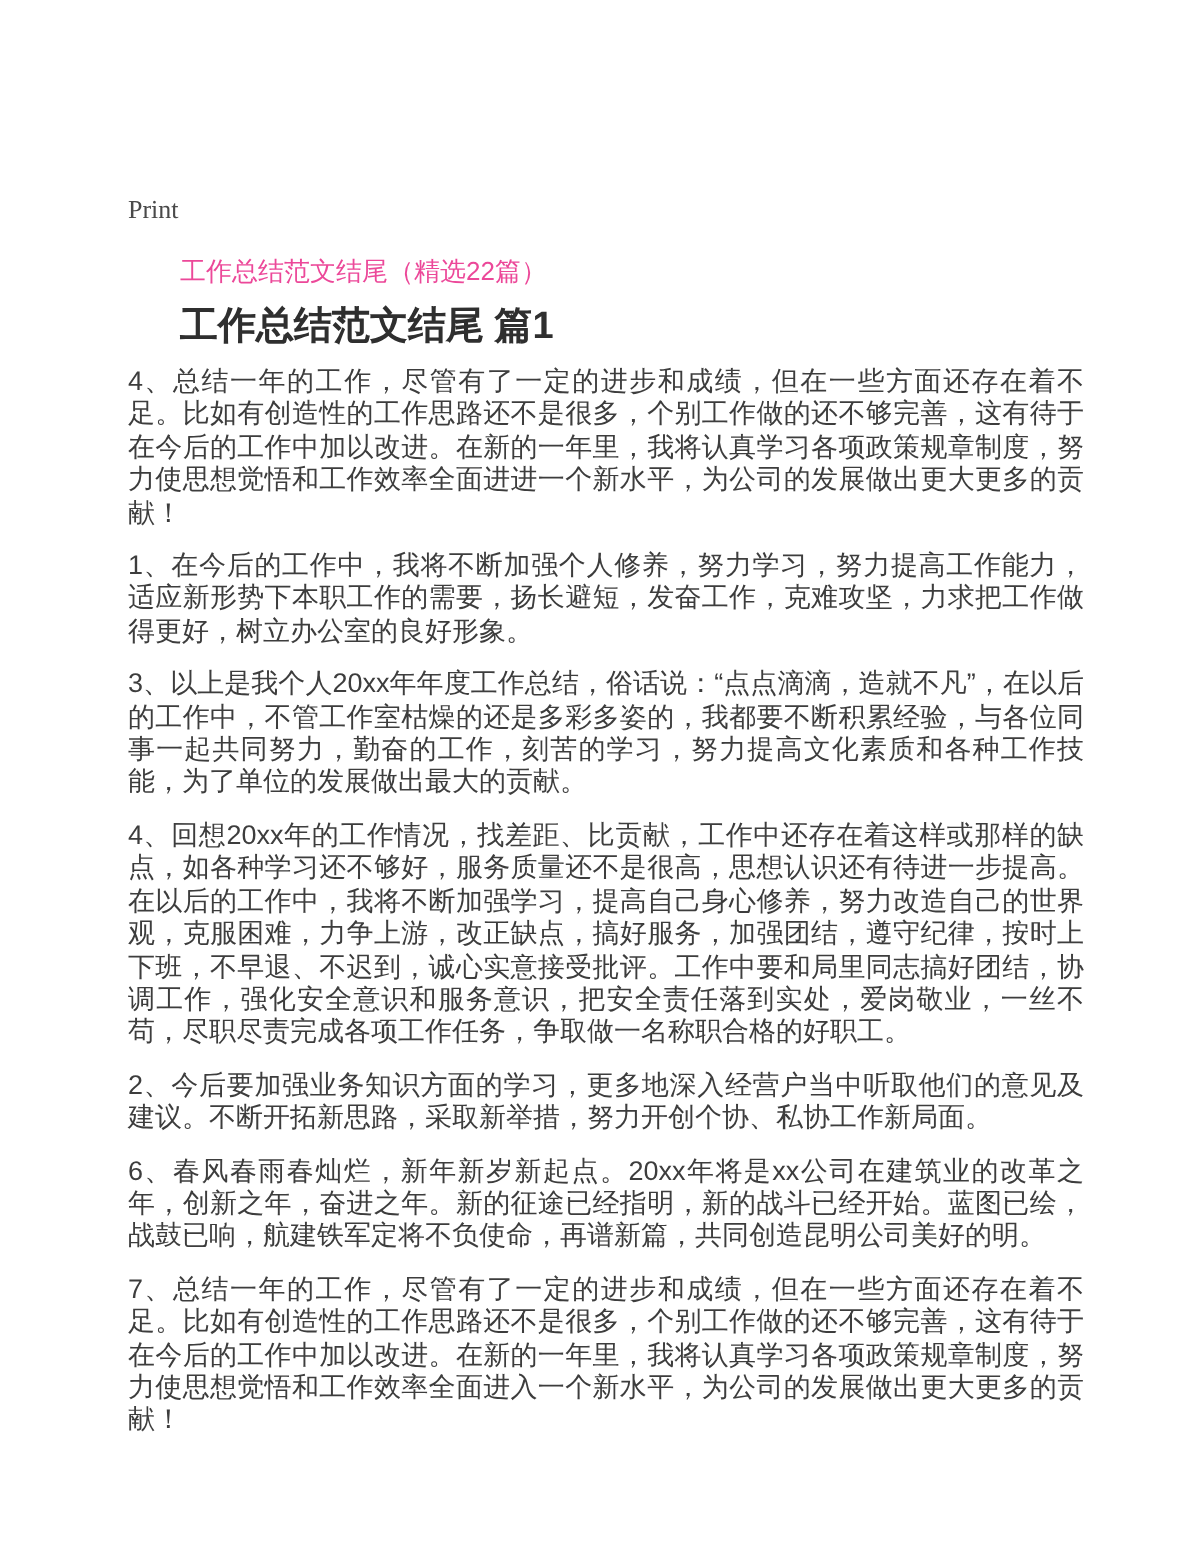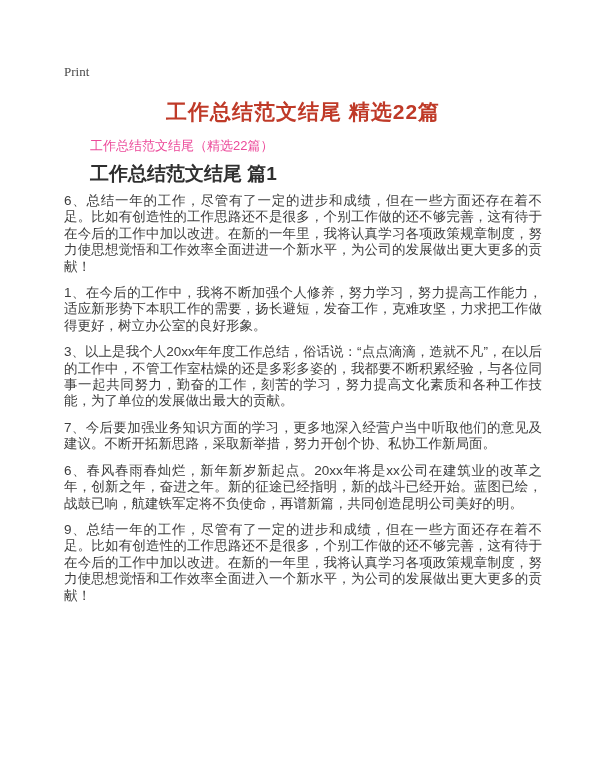--- a/index.html
+++ b/index.html
@@ -11,21 +11,21 @@
     width: 600px;
     height: 776px;
     overflow: hidden;
     font-family: "Liberation Sans", sans-serif;
     color: #3d3d3d;
   }
   .page {
     box-sizing: border-box;
     width: 600px;
     height: 776px;
-    padding: 62px 58px 0 64px;
+    padding: 96px 58px 0 64px;
     background: #ffffff;
   }
   .print-link {
     font-family: "Liberation Serif", serif;
     font-size: 13px;
     color: #4a4a4a;
     line-height: 14px;
     display: inline-block;
     cursor: pointer;
   }
@@ -62,28 +62,28 @@
     color: #3d3d3d;
   }
 </style>
 </head>
 <body>
 
 <div class="page">
 
   <span class="print-link" data-bind="page.print_label">Print</span>
 
-  <h1 class="doc-title" data-bind="page.title" data-bind-color="page.title_color" style="color: rgb(191, 58, 40);">工作总结范文结尾 精选22篇</h1>
 
   <div class="doc-subtitle" data-bind="page.subtitle">工作总结范文结尾（精选22篇）</div>
 
   <div class="section-heading" data-bind="page.section_heading">工作总结范文结尾 篇1</div>
 
   <div class="essay-body">
-      <p class="para">6、总结一年的工作，尽管有了一定的进步和成绩，但在一些方面还存在着不足。比如有创造性的工作思路还不是很多，个别工作做的还不够完善，这有待于在今后的工作中加以改进。在新的一年里，我将认真学习各项政策规章制度，努力使思想觉悟和工作效率全面进进一个新水平，为公司的发展做出更大更多的贡献！</p>
+      <p class="para">4、总结一年的工作，尽管有了一定的进步和成绩，但在一些方面还存在着不足。比如有创造性的工作思路还不是很多，个别工作做的还不够完善，这有待于在今后的工作中加以改进。在新的一年里，我将认真学习各项政策规章制度，努力使思想觉悟和工作效率全面进进一个新水平，为公司的发展做出更大更多的贡献！</p>
       <p class="para">1、在今后的工作中，我将不断加强个人修养，努力学习，努力提高工作能力，适应新形势下本职工作的需要，扬长避短，发奋工作，克难攻坚，力求把工作做得更好，树立办公室的良好形象。</p>
       <p class="para">3、以上是我个人20xx年年度工作总结，俗话说：“点点滴滴，造就不凡”，在以后的工作中，不管工作室枯燥的还是多彩多姿的，我都要不断积累经验，与各位同事一起共同努力，勤奋的工作，刻苦的学习，努力提高文化素质和各种工作技能，为了单位的发展做出最大的贡献。</p>
-      <p class="para">7、今后要加强业务知识方面的学习，更多地深入经营户当中听取他们的意见及建议。不断开拓新思路，采取新举措，努力开创个协、私协工作新局面。</p>
+      <p class="para">4、回想20xx年的工作情况，找差距、比贡献，工作中还存在着这样或那样的缺点，如各种学习还不够好，服务质量还不是很高，思想认识还有待进一步提高。在以后的工作中，我将不断加强学习，提高自己身心修养，努力改造自己的世界观，克服困难，力争上游，改正缺点，搞好服务，加强团结，遵守纪律，按时上下班，不早退、不迟到，诚心实意接受批评。工作中要和局里同志搞好团结，协调工作，强化安全意识和服务意识，把安全责任落到实处，爱岗敬业，一丝不苟，尽职尽责完成各项工作任务，争取做一名称职合格的好职工。</p>
+      <p class="para">2、今后要加强业务知识方面的学习，更多地深入经营户当中听取他们的意见及建议。不断开拓新思路，采取新举措，努力开创个协、私协工作新局面。</p>
       <p class="para">6、春风春雨春灿烂，新年新岁新起点。20xx年将是xx公司在建筑业的改革之年，创新之年，奋进之年。新的征途已经指明，新的战斗已经开始。蓝图已绘，战鼓已响，航建铁军定将不负使命，再谱新篇，共同创造昆明公司美好的明。</p>
-      <p class="para">9、总结一年的工作，尽管有了一定的进步和成绩，但在一些方面还存在着不足。比如有创造性的工作思路还不是很多，个别工作做的还不够完善，这有待于在今后的工作中加以改进。在新的一年里，我将认真学习各项政策规章制度，努力使思想觉悟和工作效率全面进入一个新水平，为公司的发展做出更大更多的贡献！</p>
+      <p class="para">7、总结一年的工作，尽管有了一定的进步和成绩，但在一些方面还存在着不足。比如有创造性的工作思路还不是很多，个别工作做的还不够完善，这有待于在今后的工作中加以改进。在新的一年里，我将认真学习各项政策规章制度，努力使思想觉悟和工作效率全面进入一个新水平，为公司的发展做出更大更多的贡献！</p>
     </div>
 
 </div>
 
 </body></html>

